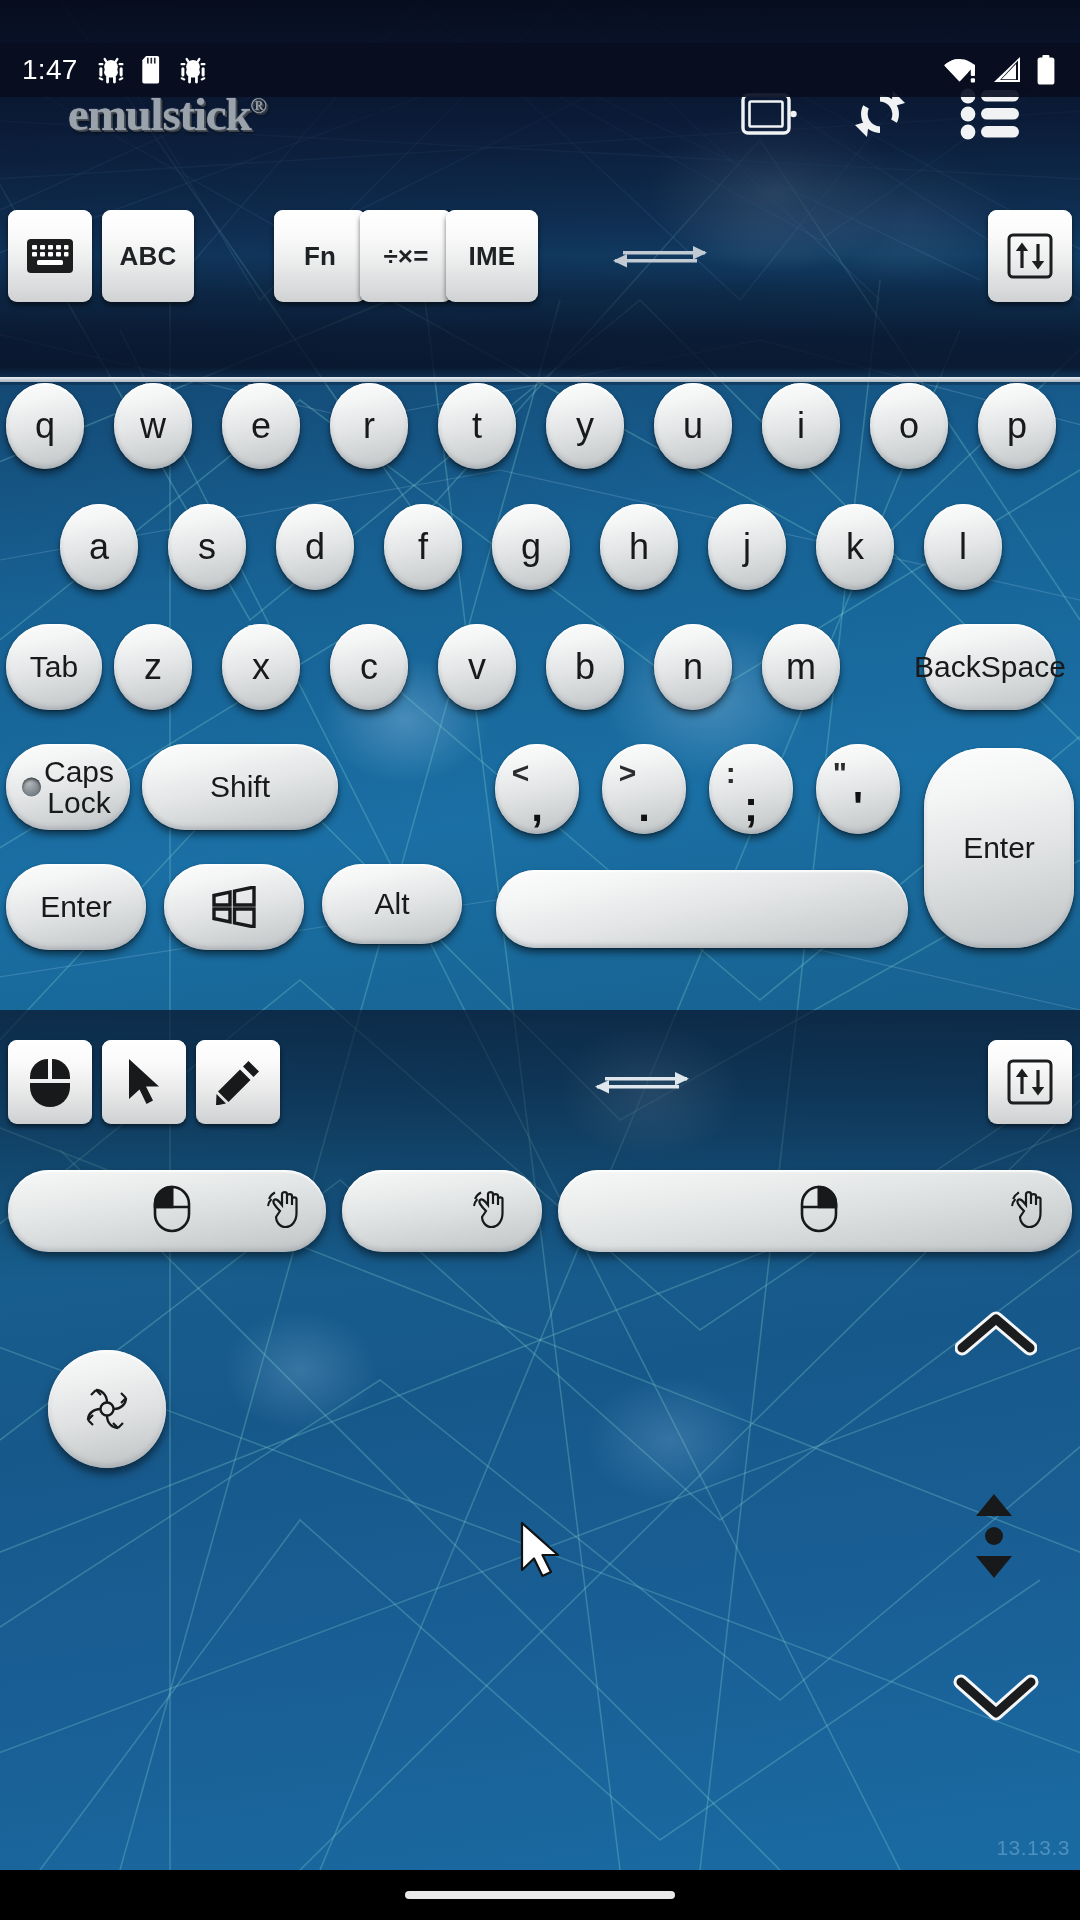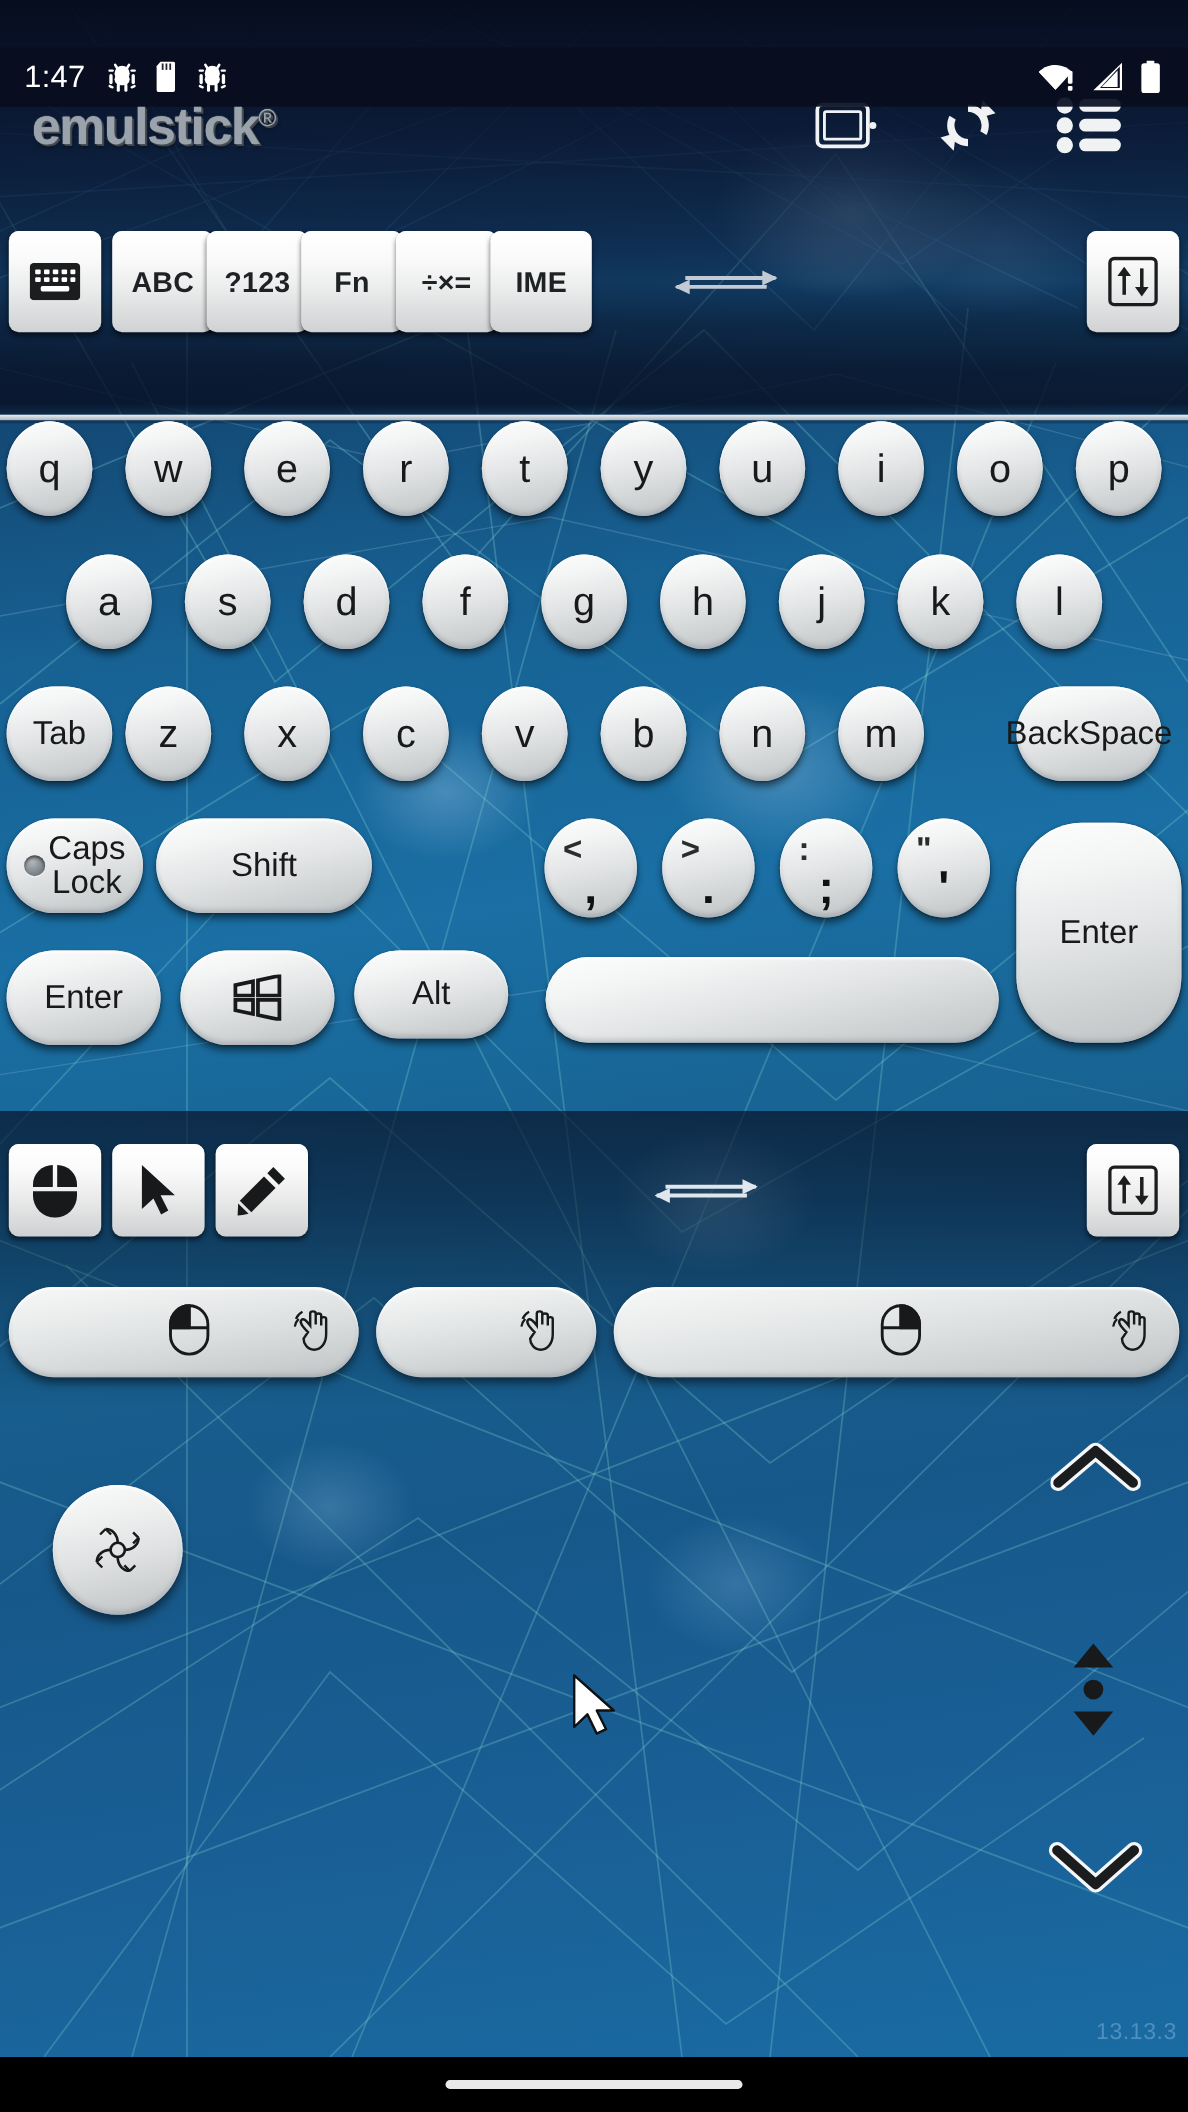--- a/index.html
+++ b/index.html
@@ -53,24 +53,24 @@
   }
   .sb-icons-left { display:flex; align-items:center; gap:18px; margin-left:20px; }
   .sb-right { margin-left:auto; display:flex; align-items:center; gap:14px; margin-right:24px; }
 
   
   #header {
     position:absolute; left:0; top:54px; width:1080px; height:120px; z-index:20;
     display:flex; align-items:center;
   }
   #logo {
-    margin-left:29px;
+    margin-left:68px;
     font-size:47px; font-weight:bold; letter-spacing:-1.2px;
     color:#9aa3ab;
-    font-family:Liberation Sans, sans-serif;
+    font-family:Liberation Serif, serif;
     text-shadow: 1px 1px 0 #4a5058, 2px 2px 0 #3d4349, 2px 3px 3px rgba(0,0,0,.55), 0 0 1px #cfd6dc;
     position:relative;
     line-height:1;
   }
   #logo .reg { font-size:22px; vertical-align:super; font-weight:normal; letter-spacing:0; }
   .hdr-icons { margin-left:auto; display:flex; align-items:center; gap:0; margin-right:35px; }
   .hdr-btn { width:110px; height:110px; display:flex; align-items:center; justify-content:center; }
 
   
   #moderow {
@@ -321,21 +321,20 @@
         <rect x="5" y="13" width="5" height="4.4" rx="1"></rect>
           <rect x="13" y="13" width="5" height="4.4" rx="1"></rect>
         <rect x="21" y="13" width="5" height="4.4" rx="1"></rect>
           <rect x="29" y="13" width="5" height="4.4" rx="1"></rect>
         <rect x="37" y="13" width="4.5" height="4.4" rx="1"></rect>
         <rect x="10" y="21" width="26" height="5" rx="1.6"></rect>
       </g>
     </svg>
   </div>
   <div class="modebtn wide" style="left:102px">ABC</div>
-  <div class="modebtn wide" style="left:188px">?123</div>
   <div class="modebtn wide" style="left:274px">Fn</div>
   <div class="modebtn wide" style="left:360px">÷×=</div>
   <div class="modebtn wide" style="left:446px">IME</div>
 
   <svg class="resize-h" style="left:613px; top:34px" width="94" height="26" viewBox="0 0 94 26" fill="#c2cbd4">
     <path d="M10,7 L92,7 L92,10.6 L10,10.6 Z"></path>
     <path d="M94,8.8 L80,2 L80,15.6 Z"></path>
     <path d="M84,15 L2,15 L2,18.6 L84,18.6 Z"></path>
     <path d="M0,16.8 L14,10 L14,23.6 Z"></path>
   </svg>

